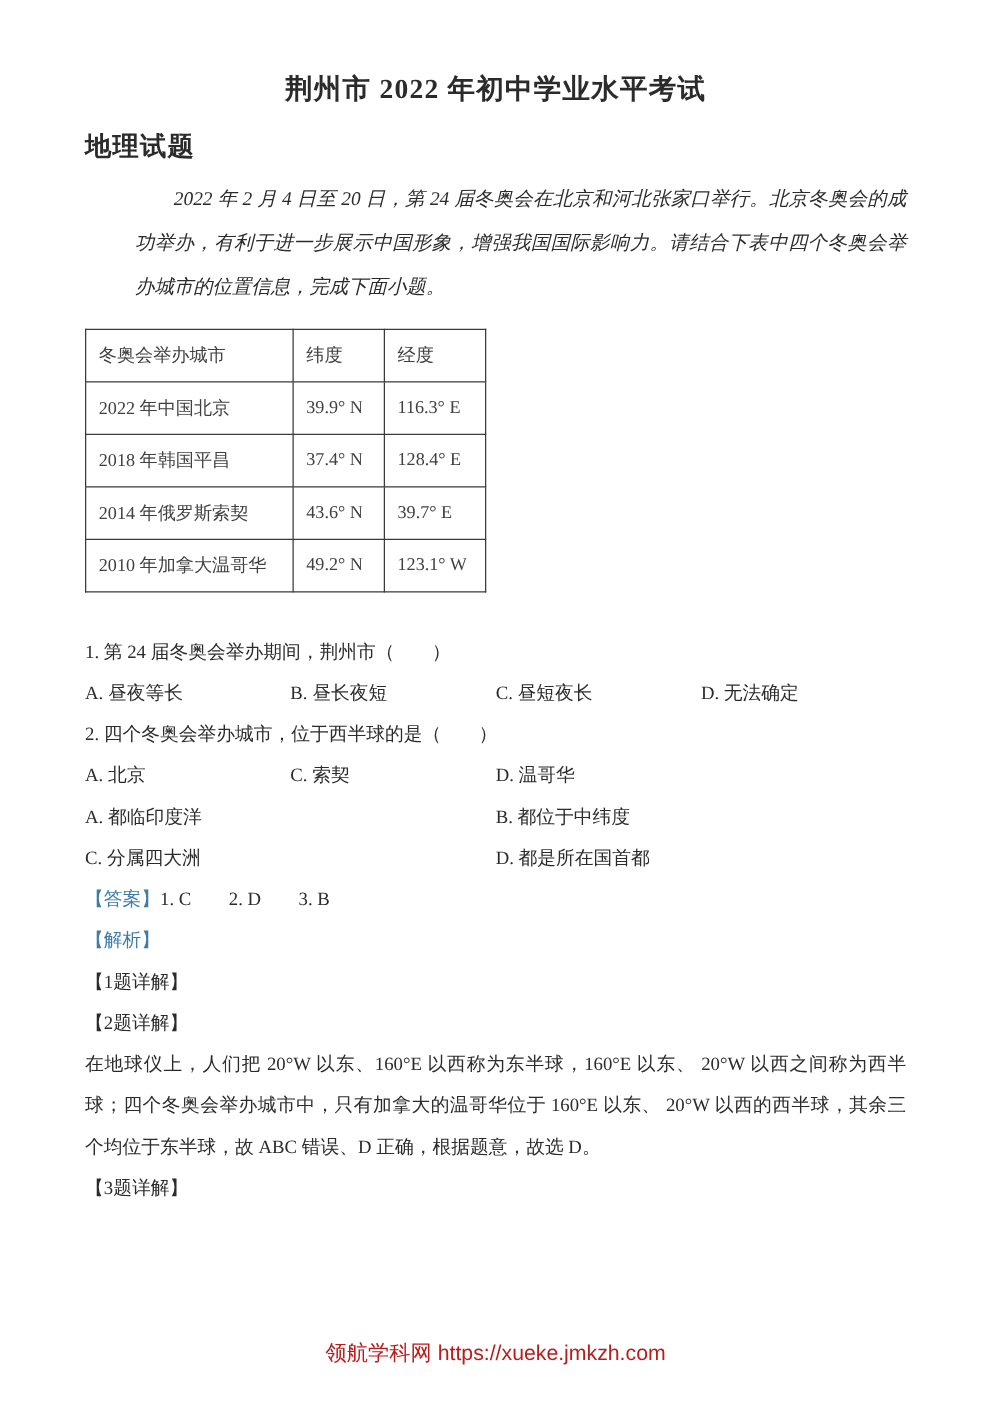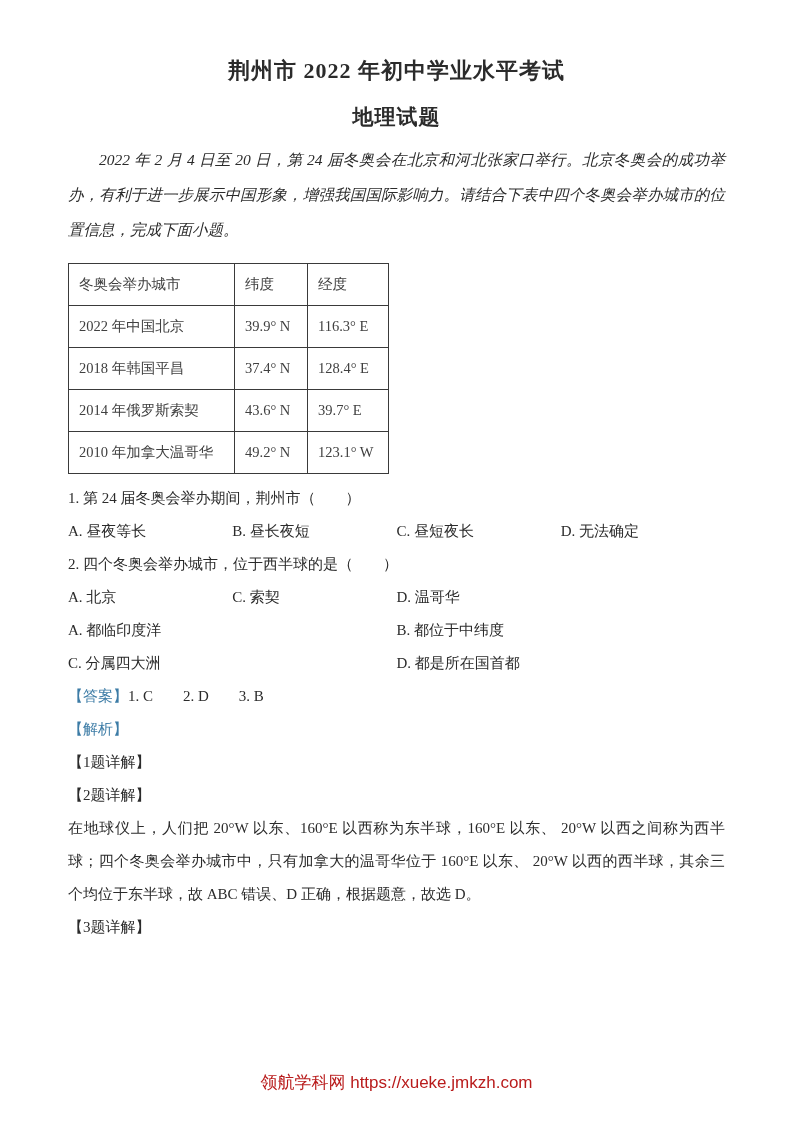--- a/index.html
+++ b/index.html
@@ -23,55 +23,56 @@
     position: relative;
   }
   .doc-title {
     text-align: center;
     font-size: 22px;
     font-weight: bold;
     line-height: 30px;
     letter-spacing: 1px;
   }
   .doc-subtitle {
-    text-align: center;
+    text-align: left;
     font-size: 21px;
     font-weight: bold;
     line-height: 30px;
     margin-top: 16px;
     letter-spacing: 1px;
   }
   .intro-paragraph {
     margin-top: 10px;
     font-size: 15.5px;
     line-height: 35px;
     font-style: italic;
     text-indent: 2em;
     text-align: justify;
+    margin-left: 40px;
   }
   table.geo-table {
     border-collapse: collapse;
     margin-top: 4px;
     font-size: 14.5px;
     color: #404040;
   }
   table.geo-table th,
   table.geo-table td {
     border: 1px solid #3a3a3a;
     font-weight: normal;
     text-align: left;
     height: 41px;
     padding: 0 10px;
     white-space: nowrap;
   }
   table.geo-table .col-city { width: 145px; }
   table.geo-table .col-lat  { width: 52px; }
   table.geo-table .col-lon  { width: 60px; }
 
-  .question-block { margin-top: 8px; font-size: 15px; }
+  .question-block { margin-top: 32px; font-size: 15px; }
   .q-line {
     line-height: 33px;
     height: 33px;
     white-space: nowrap;
   }
   .options-4 {
     display: grid;
     grid-template-columns: 25% 25% 25% 25%;
   }
   .options-2 {

